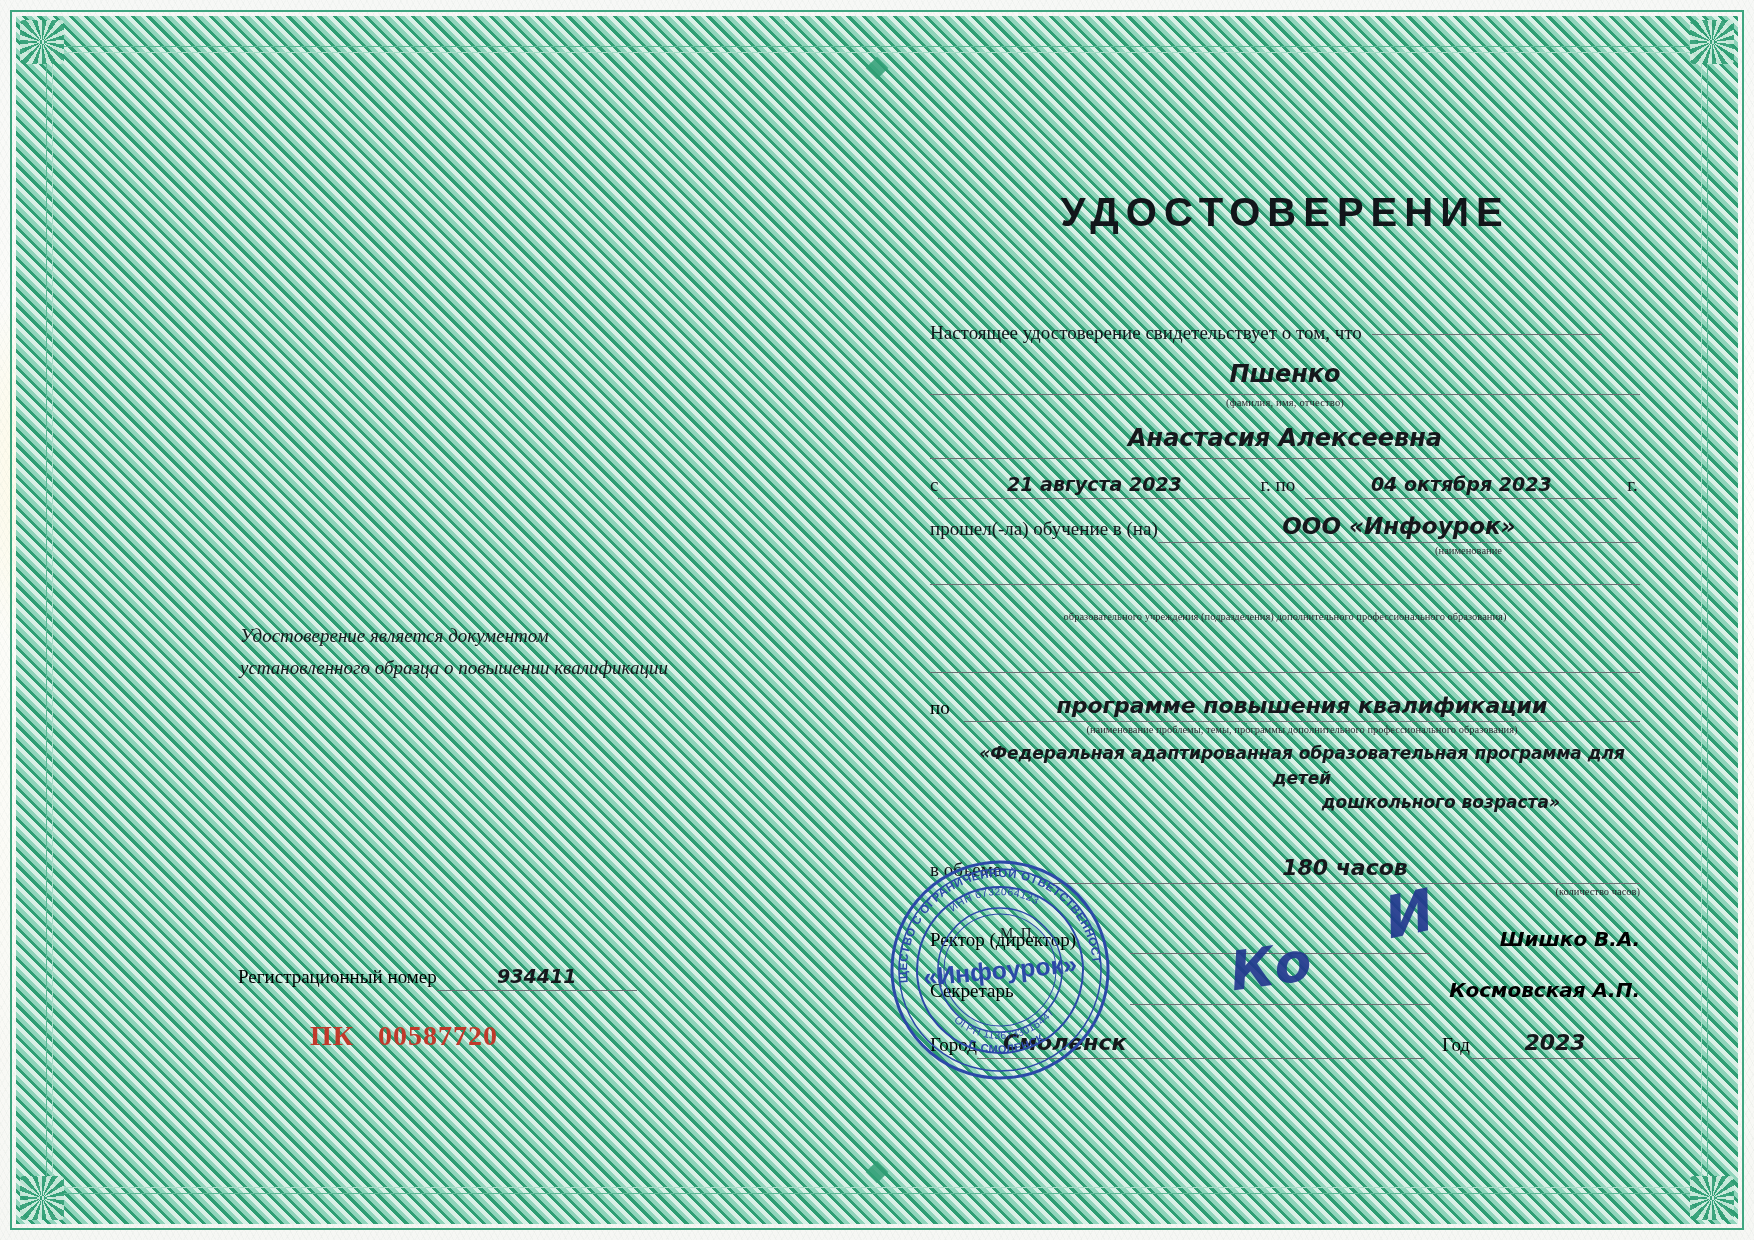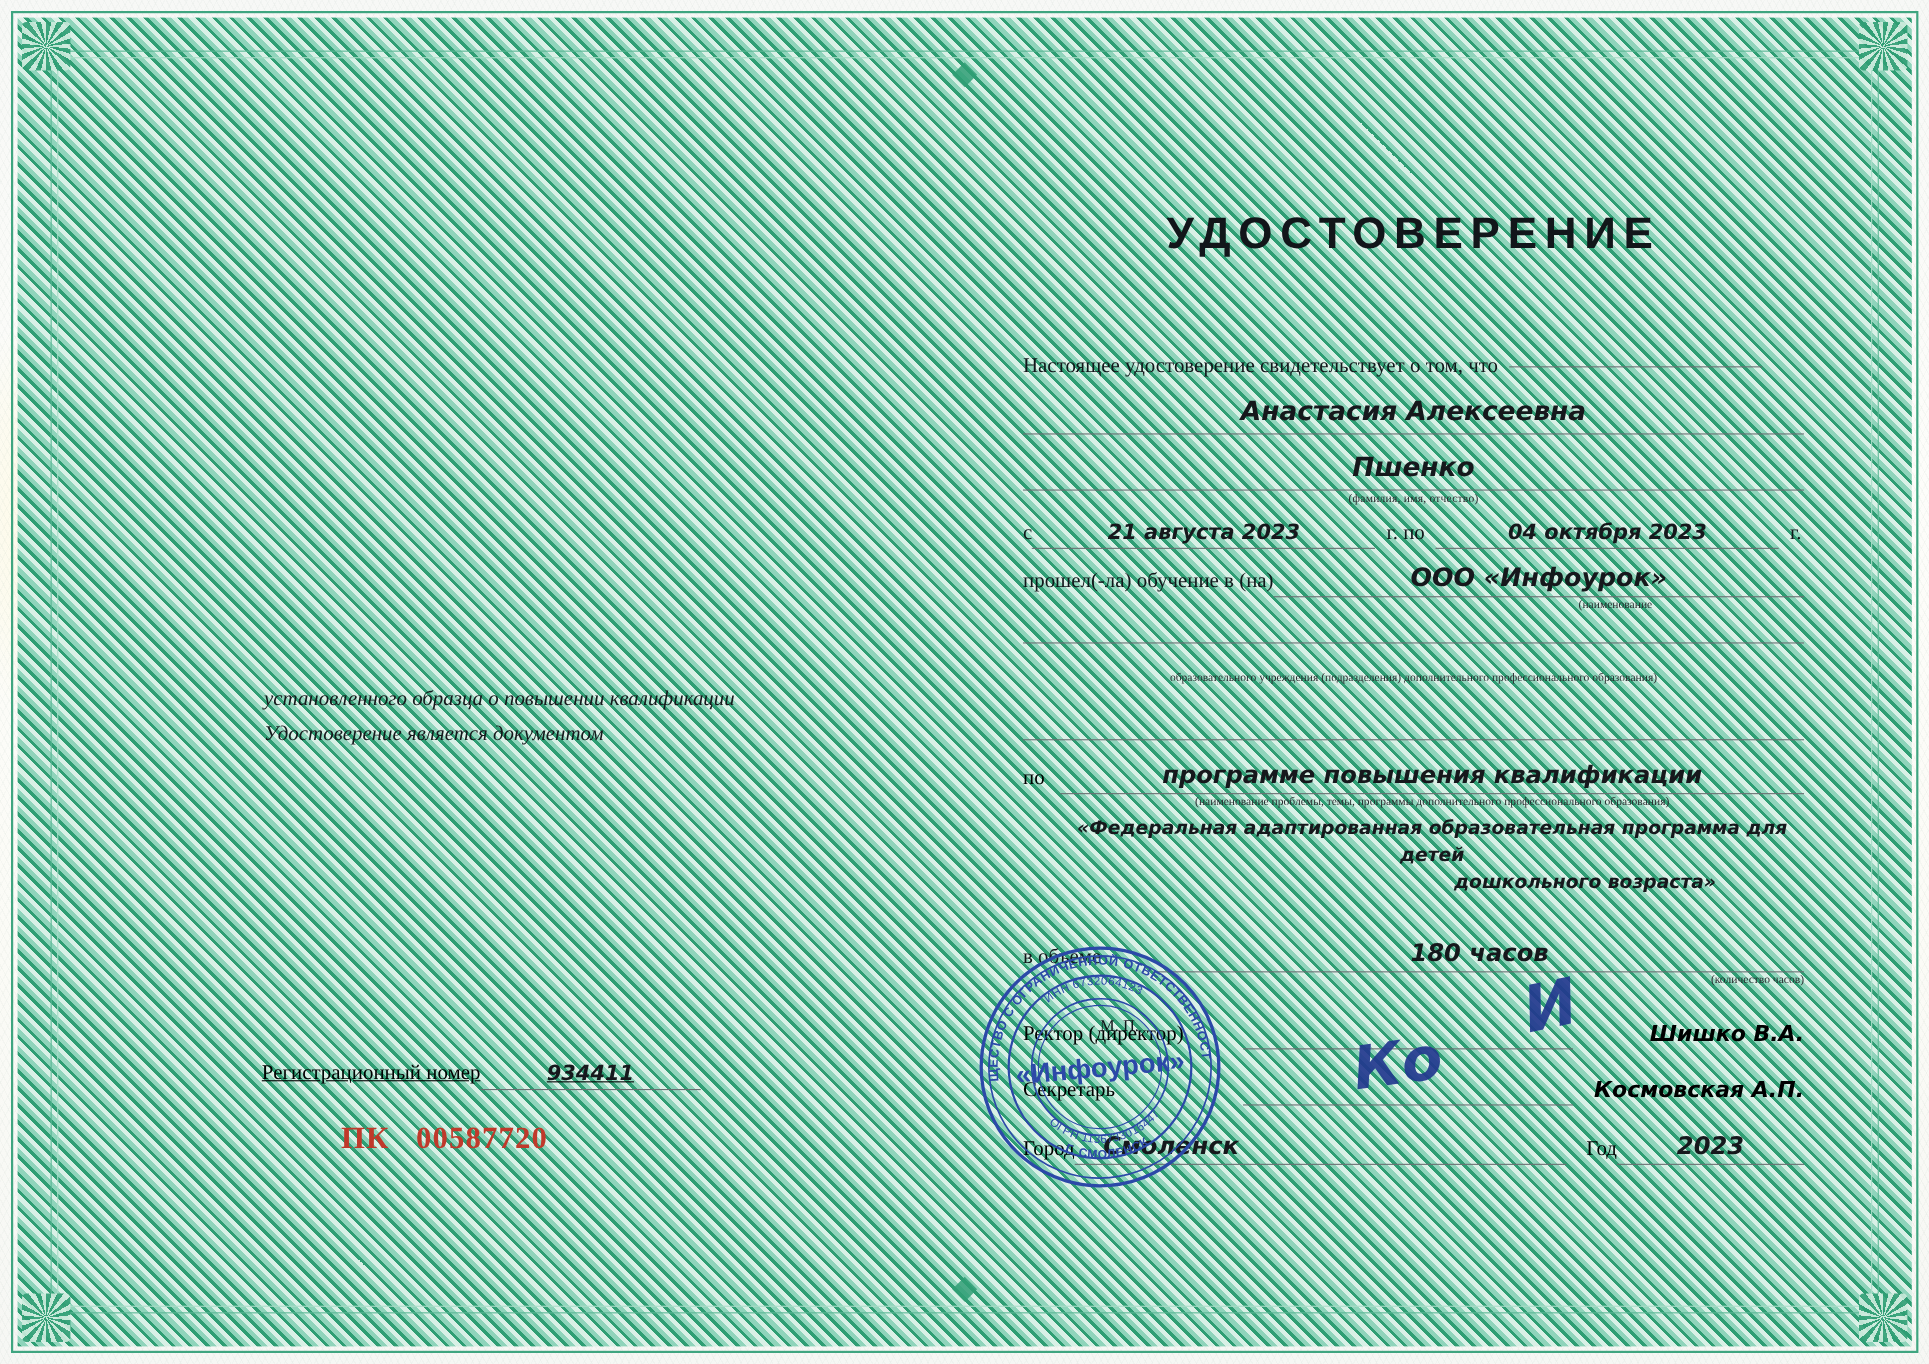--- a/index.html
+++ b/index.html
@@ -301,22 +301,22 @@
     font-size: 19px;
     font-style: italic;
     color: #15181b;
     line-height: 1.7;
   }
   .reg-row {
     position: absolute;
     left: 238px;
     top: 965px;
     display: flex;
+    align-items: flex-end;
     font-size: 19px;
-    text-decoration: underline;
   }
   .reg-row .lbl { white-space: nowrap; padding-bottom: 3px; }
   .reg-row .num {
     width: 200px;
     border-bottom: 1px solid #6a6f72;
     text-align: center;
     padding-bottom: 3px;
   }
   .blank-serial {
     position: absolute;
@@ -368,52 +368,52 @@
   <div class="border-inner"></div>
   <div class="border-inner2"></div>
   <div class="corner tl"></div>
   <div class="corner tr"></div>
   <div class="corner bl"></div>
   <div class="corner br"></div>
   <div class="diamond top"></div>
   <div class="diamond bottom"></div>
 
   <div class="left-note">
+    <div>Удостоверение является документом</div>
     <div>установленного образца о повышении квалификации</div>
-    <div>Удостоверение является документом</div>
   </div>
 
   <div class="reg-row">
     <span class="lbl">Регистрационный номер</span>
     <span class="num hand">934411</span>
   </div>
 
   <div class="blank-serial">
     <span class="pk">ПК</span><span>00587720</span>
   </div>
 
   <div class="content">
 
     <div class="title">УДОСТОВЕРЕНИЕ</div>
 
     <div class="intro">
       <span>Настоящее удостоверение свидетельствует о том, что</span><span class="rule"></span>
-    </div>
-
-    <div class="field">
-      <div class="line">
-        <div class="hand hand-name">Анастасия Алексеевна</div>
-      </div>
     </div>
 
     <div class="field">
       <div class="line">
         <div class="hand hand-name">Пшенко</div>
       </div>
       <div class="caption">(фамилия,  имя,  отчество)</div>
+    </div>
+
+    <div class="field">
+      <div class="line">
+        <div class="hand hand-name">Анастасия Алексеевна</div>
+      </div>
     </div>
 
     <div class="row dates">
       <span class="lbl">с</span>
       <span class="fill d1 hand">21  августа  2023</span>
       <span class="sep">г.  по</span>
       <span class="fill d2 hand">04  октября  2023</span>
       <span class="sep">г.</span>
     </div>
 

